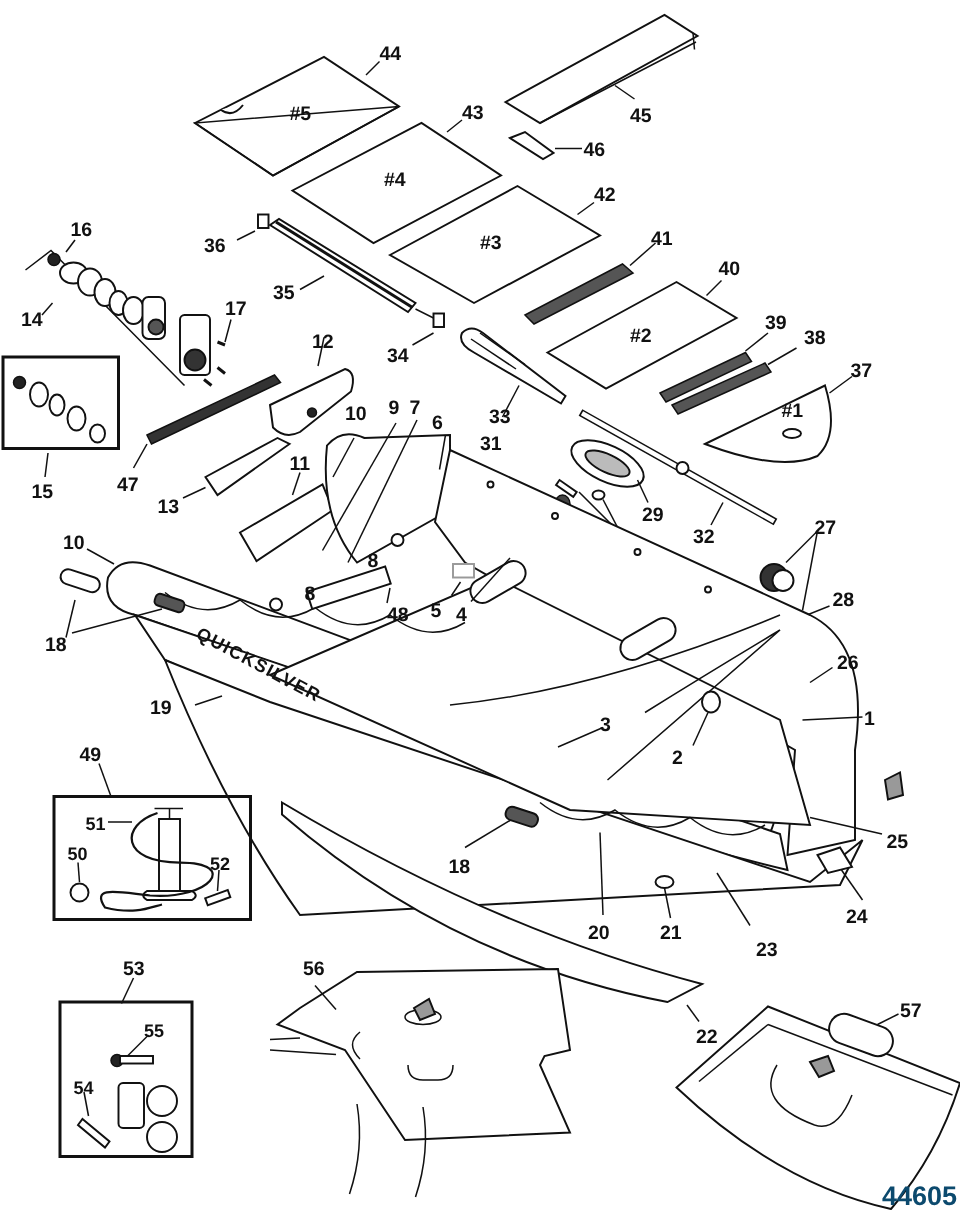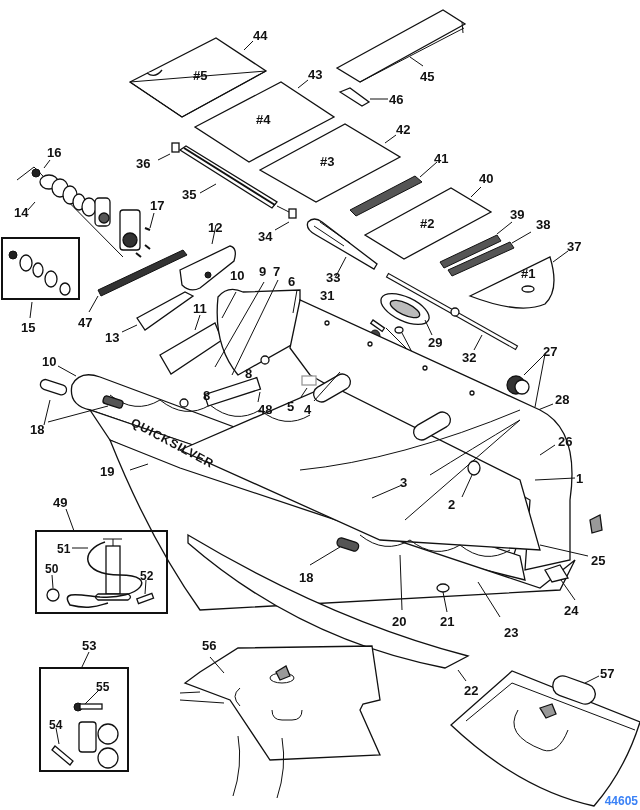--- a/index.html
+++ b/index.html
@@ -7,21 +7,21 @@
          font-family: "Liberation Sans", sans-serif; }
   #diagram { position: absolute; left: 0; top: 0; width: 640px; height: 810px; }
   .lbl { font-family: "Liberation Sans", sans-serif; font-size: 13px; font-weight: bold; fill: #111; }
   .plbl { font-family: "Liberation Sans", sans-serif; font-size: 12px; font-weight: bold; fill: #111; }
   .brand { font-family: "Liberation Sans", sans-serif; font-size: 12px; font-weight: bold; fill: #111; letter-spacing: 1px; }
   .ln { stroke: #111; stroke-width: 1; fill: none; }
   .part { stroke: #111; stroke-width: 1.3; fill: #fff; }
   .thick { stroke: #111; stroke-width: 2; fill: none; }
   .dark { fill: #222; stroke: #111; }
   .box { stroke: #111; stroke-width: 2; fill: none; }
-  #figure-id { position: absolute; right: 2px; bottom: 2px; font-size: 12px; font-weight: bold; color: #3b82f6; }
+  #figure-id { position: absolute; right: 2px; bottom: 2px; font-size: 18px; font-weight: bold; color: #0c4a6e; }
 </style>
 </head>
 <body>
 
 <svg id="diagram" viewBox="0 0 640 810" xmlns="http://www.w3.org/2000/svg">
 
   <g>
     <polygon class="part" points="130,82 216,38 266,71 182,117"></polygon>
     <polygon class="thick" points="130,82 182,117 266,71" style="stroke-width:1"></polygon>
     <path class="part" d="M147,73 q8,6 15,-3"></path>

